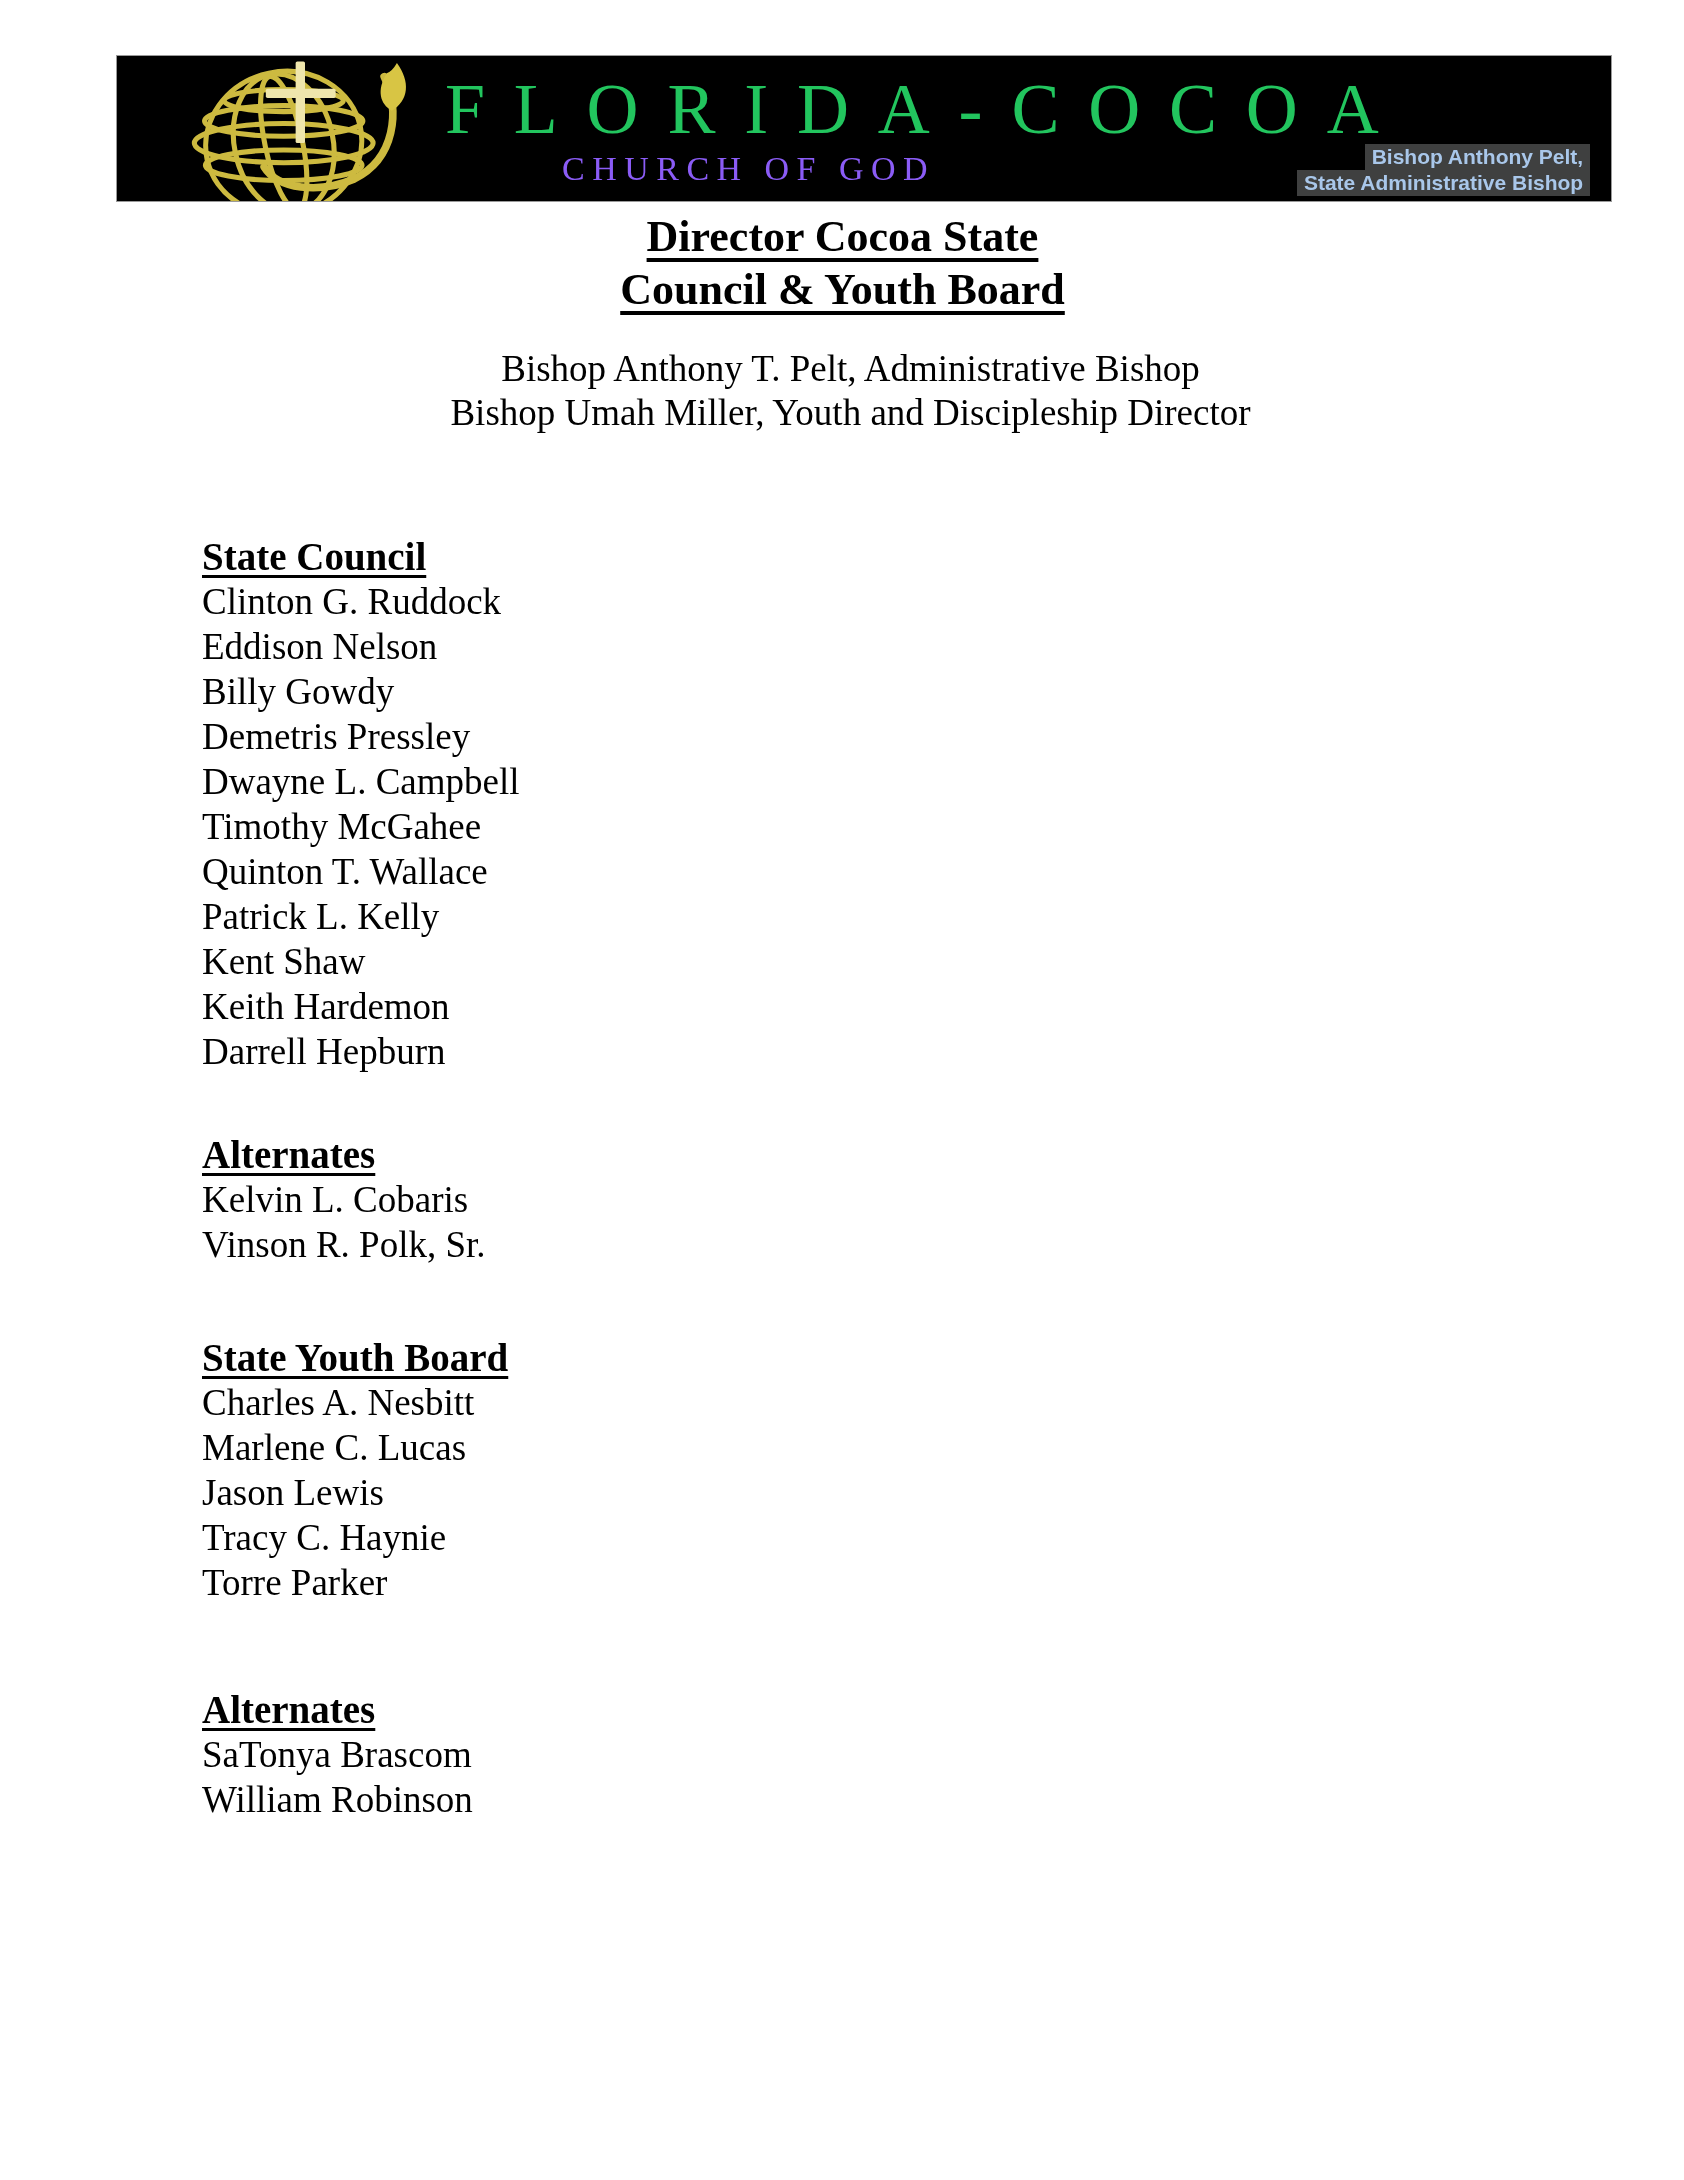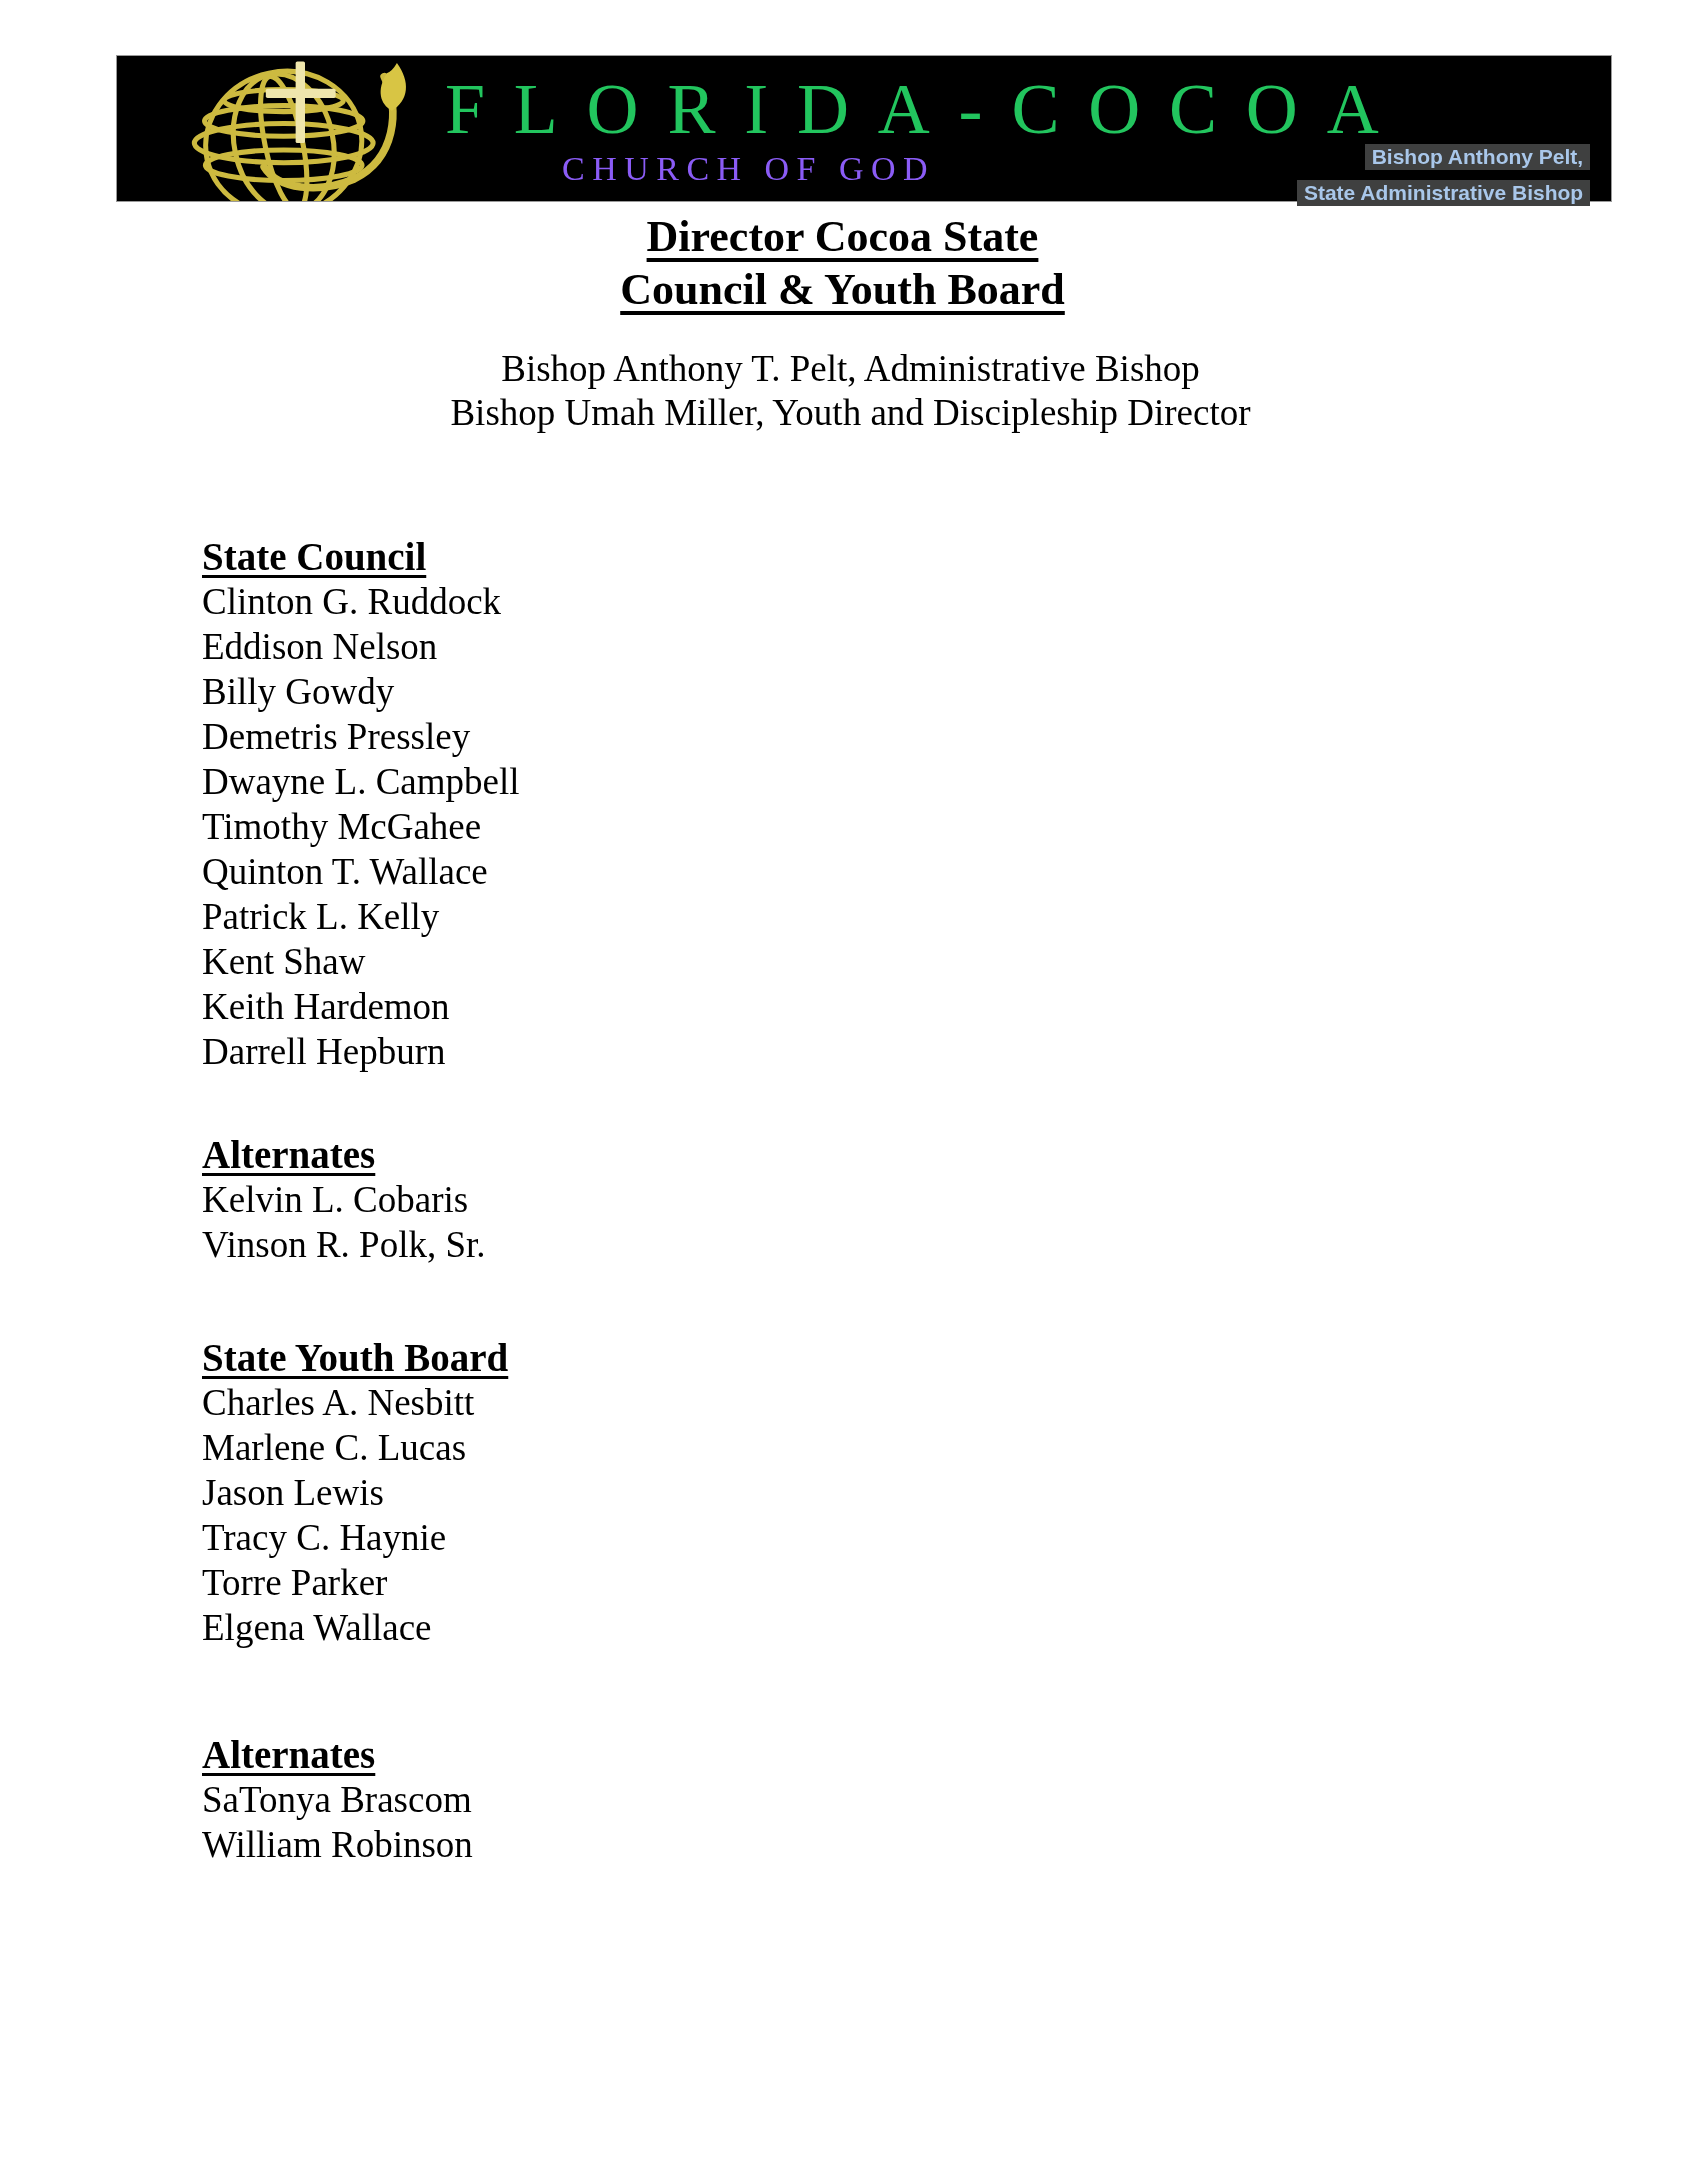--- a/index.html
+++ b/index.html
@@ -18,21 +18,21 @@
     font-size:72px;line-height:1;letter-spacing:0.40em;color:#22c55e;
     font-weight:500;white-space:nowrap;
   }
   .brand2{
     position:absolute;left:445px;top:96px;
     font-size:34px;line-height:1;letter-spacing:0.22em;color:#8b5cf6;
     white-space:nowrap;
   }
   .bishop-block{
     position:absolute;right:21px;top:88px;display:flex;flex-direction:column;
-    align-items:flex-end;gap:10px;font-family:"Liberation Sans", sans-serif;
+    align-items:flex-end;gap:0;font-family:"Liberation Sans", sans-serif;
   }
   .bishop-line{
     background:#3f4040;color:#a9c7ea;font-weight:bold;font-size:21px;
     line-height:24px;padding:0.9px 6.8px;white-space:nowrap;
   }
   
   .title-block{
     position:absolute;left:0;top:210px;width:100%;text-align:center;
     font-size:44px;line-height:53px;font-weight:bold;
   }
@@ -130,21 +130,20 @@
       <div class="member">Vinson R. Polk, Sr.</div>
     </div>
 
     <div class="section gap2">
       <div class="section-heading">State Youth Board</div>
       <div class="member">Charles A. Nesbitt</div>
       <div class="member">Marlene C. Lucas</div>
       <div class="member">Jason Lewis</div>
       <div class="member">Tracy C. Haynie</div>
       <div class="member">Torre Parker</div>
-      <div class="member">Elgena Wallace</div>
     </div>
 
     <div class="section gap3">
       <div class="section-heading">Alternates</div>
       <div class="member">SaTonya Brascom</div>
       <div class="member">William Robinson</div>
     </div>
 
   </div>
 </div>

